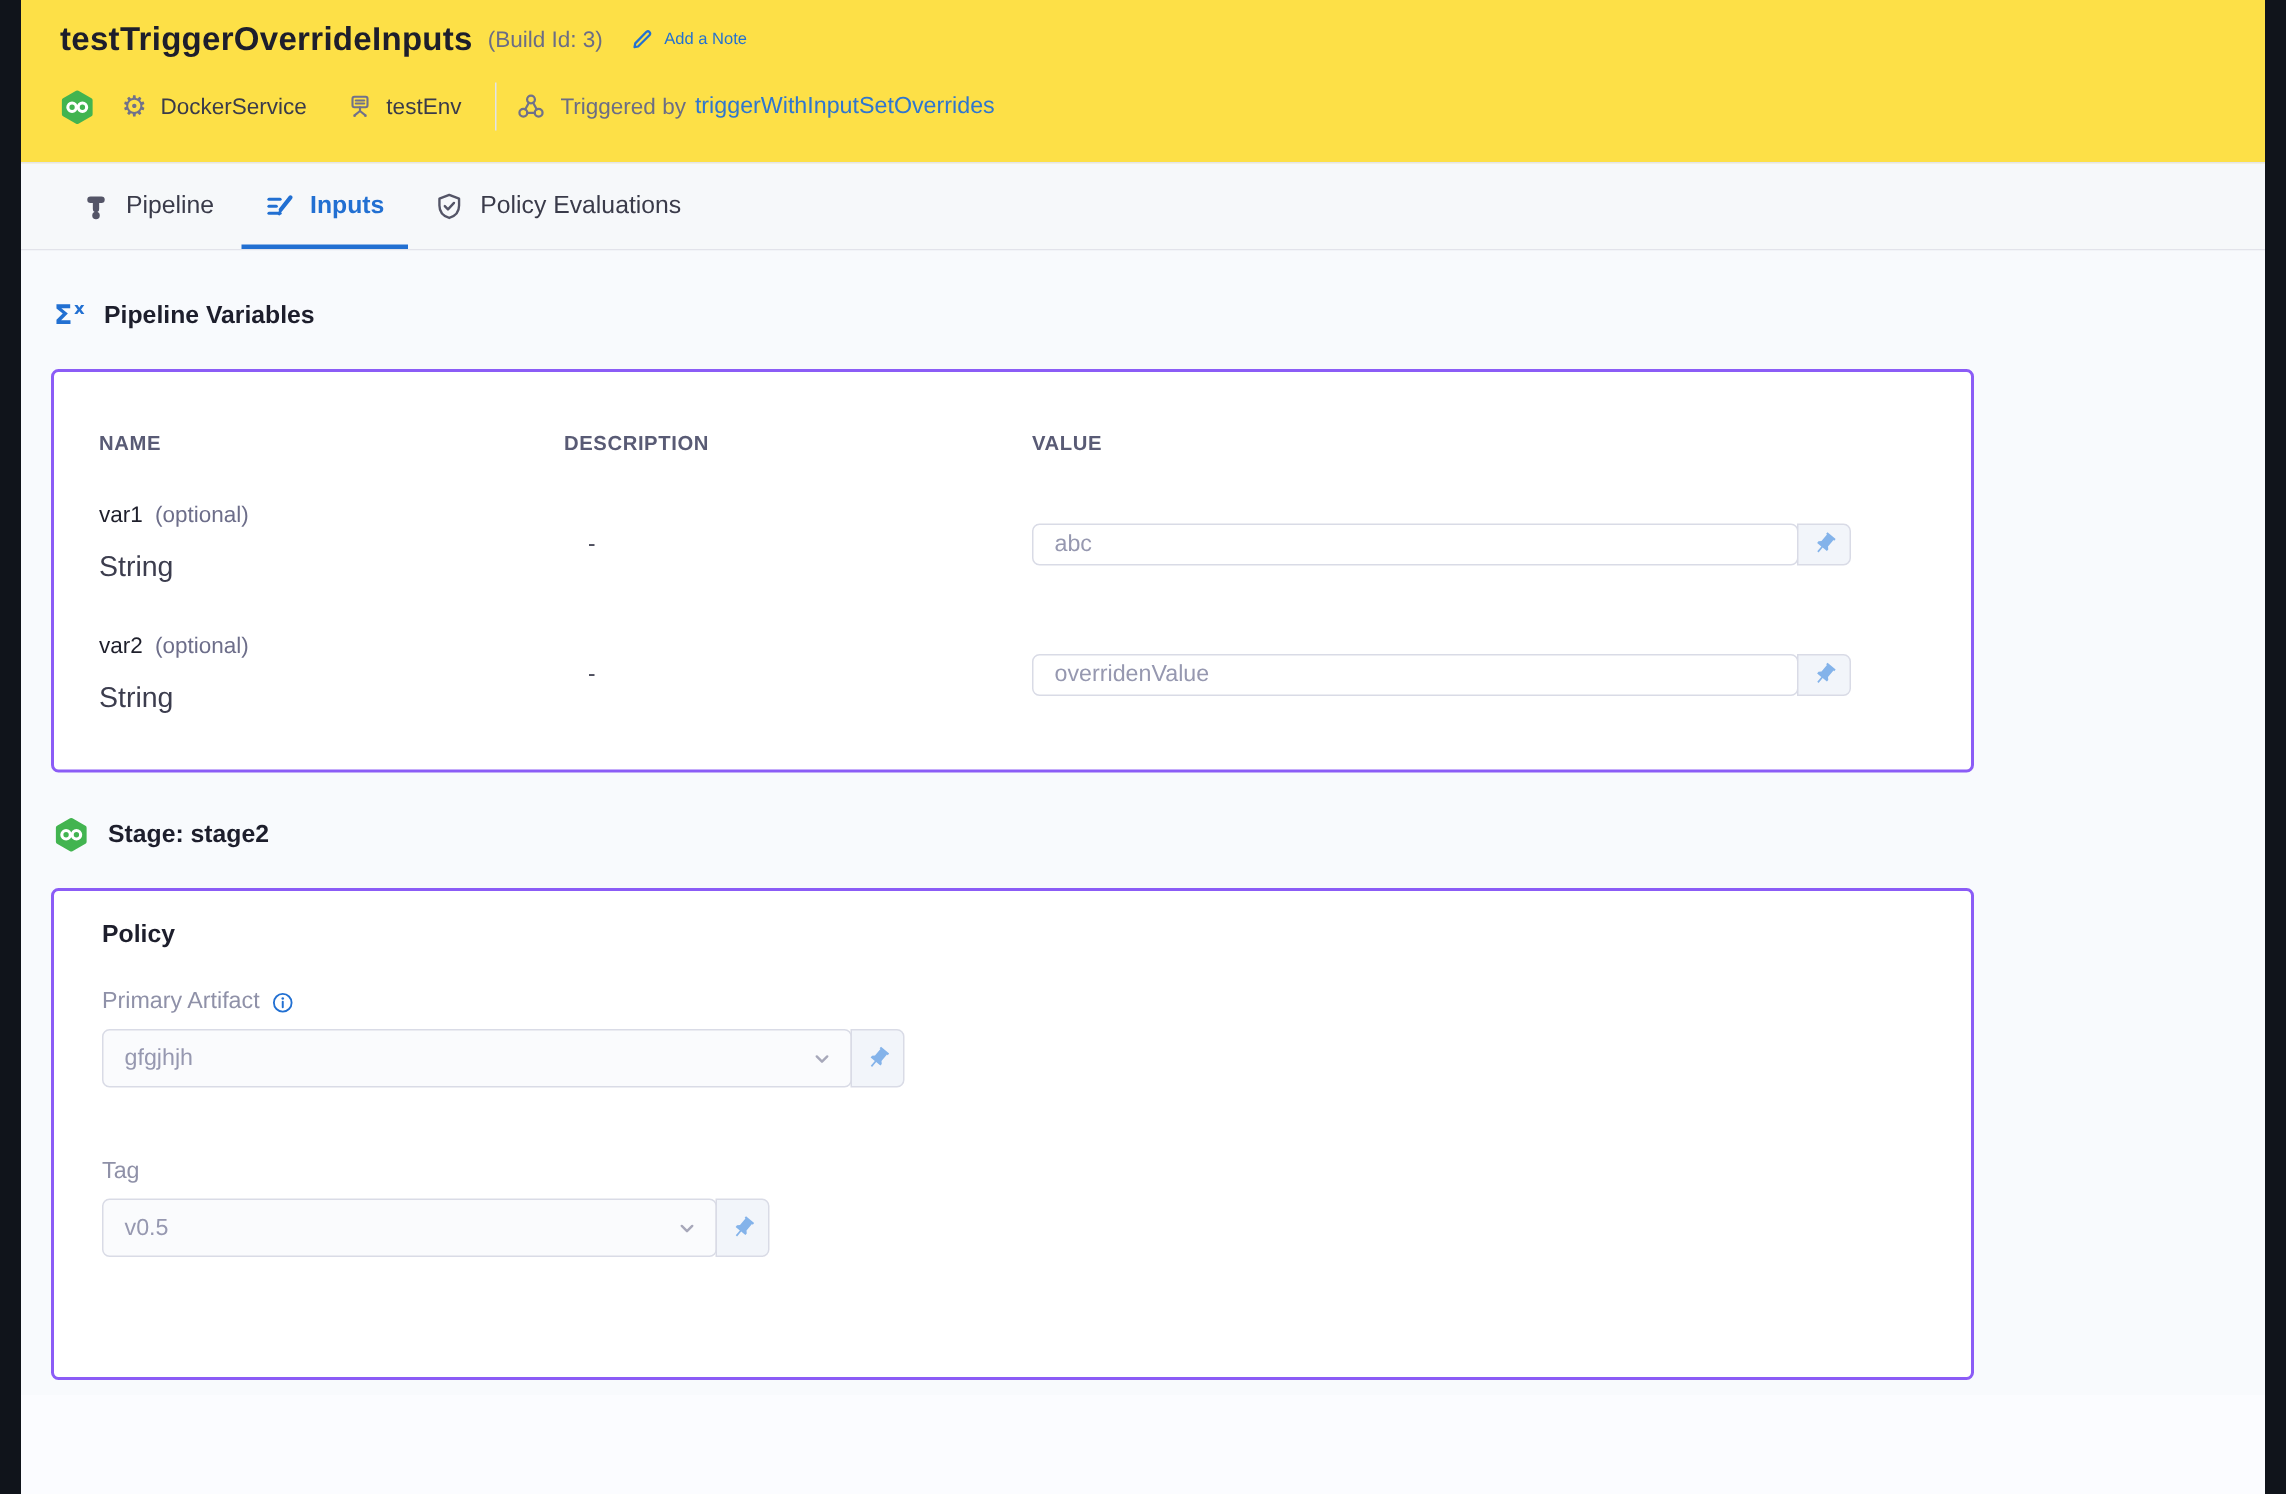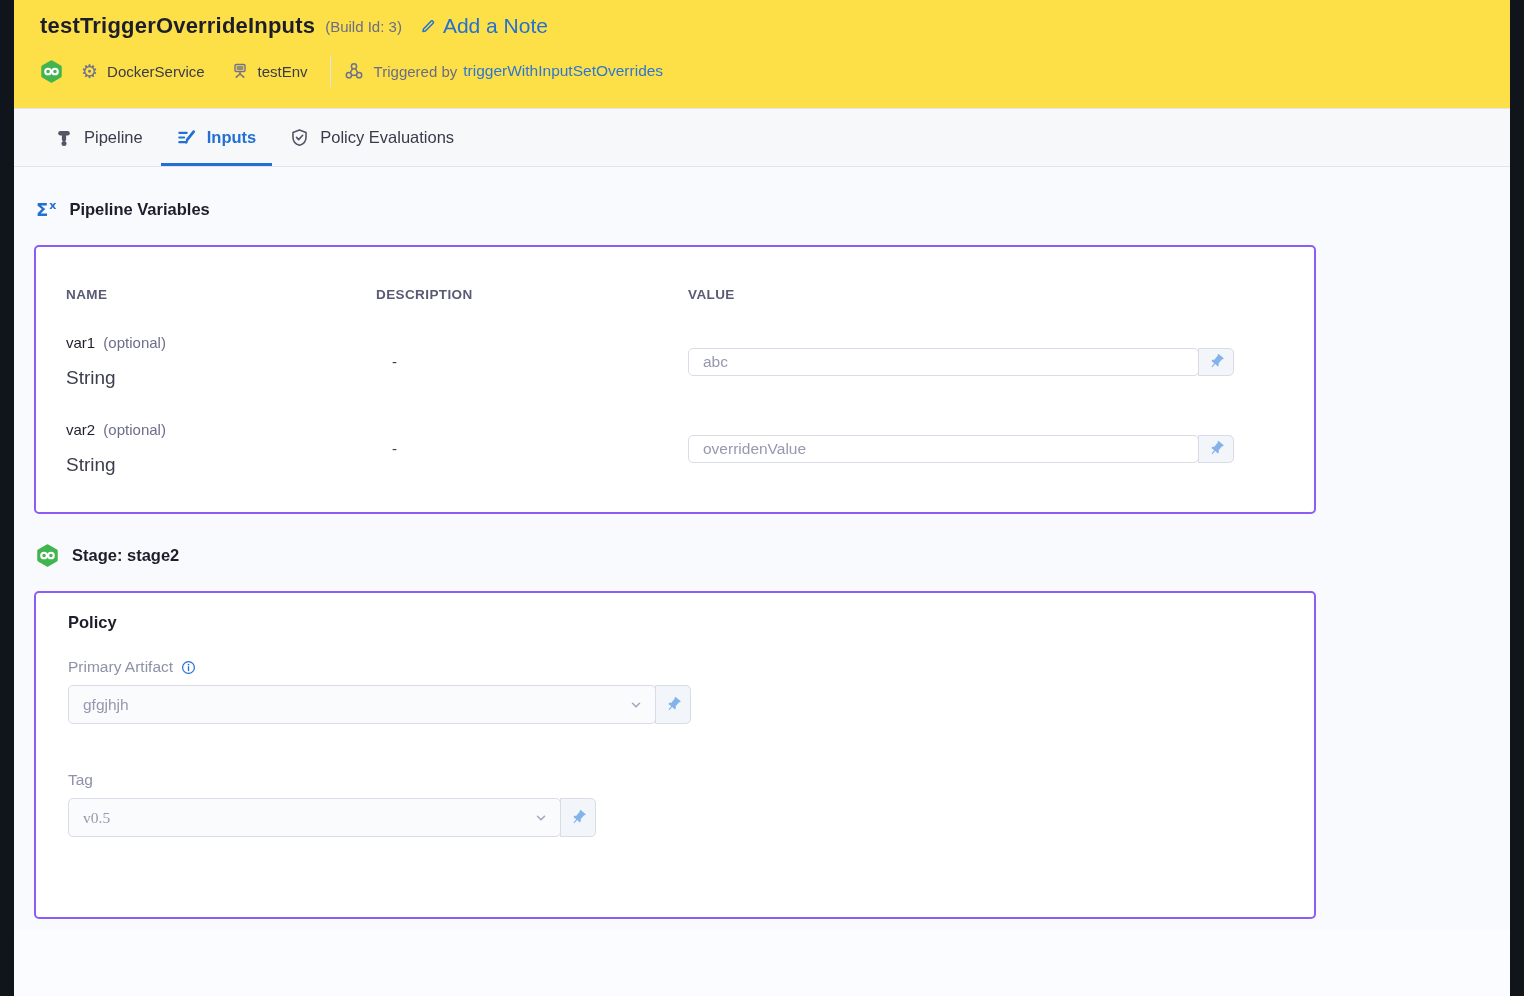--- a/index.html
+++ b/index.html
@@ -9,21 +9,21 @@
     font-family:"Liberation Sans","DejaVu Sans",sans-serif;
     -webkit-font-smoothing:antialiased;
   }
   .app{position:absolute;left:14px;right:14px;top:0;bottom:0;background:#f8fafd;display:flex;flex-direction:column;}
 
   
   .header{background:#fde047;border-bottom:1px solid #e3e4eb;padding:13px 26px 0;height:109px;box-sizing:border-box;}
   .header-row1{display:flex;align-items:center;}
   .page-title{font-size:22px;font-weight:700;color:#1d1e2c;letter-spacing:.2px;}
   .build-id{margin-left:10px;font-size:15px;color:#6b6d85;}
-  .add-note{margin-left:18px;display:flex;align-items:center;gap:7px;color:#2270d2;font-size:21px;cursor:pointer;}
+  .add-note{margin-left:18px;display:flex;align-items:center;gap:7px;color:#2270d2;font-size:11px;cursor:pointer;}
   .header-row2{margin-top:16px;display:flex;align-items:center;font-size:15px;color:#3a3b4a;}
   .hdr-group{display:flex;align-items:center;gap:9px;}
   .v-divider{width:1px;height:32px;background:#e2e3ea;margin:0 13px 0 22px;}
   .triggered-label{color:#6b6d85;margin:0 6px 0 10px;}
   .trigger-link{color:#2f76cf;font-size:15.5px;cursor:pointer;}
   .icon{display:inline-flex;align-items:center;justify-content:center;flex:none;}
   .gear-glyph{font-size:19px;color:#70718a;line-height:1;font-family:"DejaVu Sans",sans-serif;}
 
   
   .tabbar{height:58px;background:#f6f8fa;border-bottom:1px solid #e2e3ea;display:flex;padding-left:25px;box-sizing:border-box;align-items:flex-end;}
@@ -56,22 +56,22 @@
            display:flex;align-items:center;justify-content:center;cursor:pointer;padding:0;}
 
   
   .service-card{margin-top:24px;height:328px;padding:20px 32px 0;}
   .service-heading{font-size:16.5px;font-weight:700;color:#1d1e2c;}
   .field-label{display:flex;align-items:center;gap:8px;font-size:15.5px;color:#8f91a8;margin-top:26px;}
   .field-label.tag{margin-top:47px;}
   .select-row{display:flex;align-items:stretch;margin-top:9px;}
   .select{height:39px;box-sizing:border-box;border:1px solid #d9dbe6;border-radius:5px;background:#fafbfd;
           display:flex;align-items:center;padding:0 12px 0 14px;color:#9698b0;font-size:15.5px;cursor:pointer;}
-  .select.artifact{width:588px;}
-  .select.tag{width:493px;font-family:Liberation Serif, serif;}
+  .select.artifact{width:500px;}
+  .select.tag{width:410px;}
   .select .chev{margin-left:auto;}
   .footer-band{position:absolute;left:0;right:0;bottom:0;height:66px;background:#fbfcff;}
 </style>
 </head>
 <body>
 
 <div class="app">
 
   <div class="header">
     <div class="header-row1">

